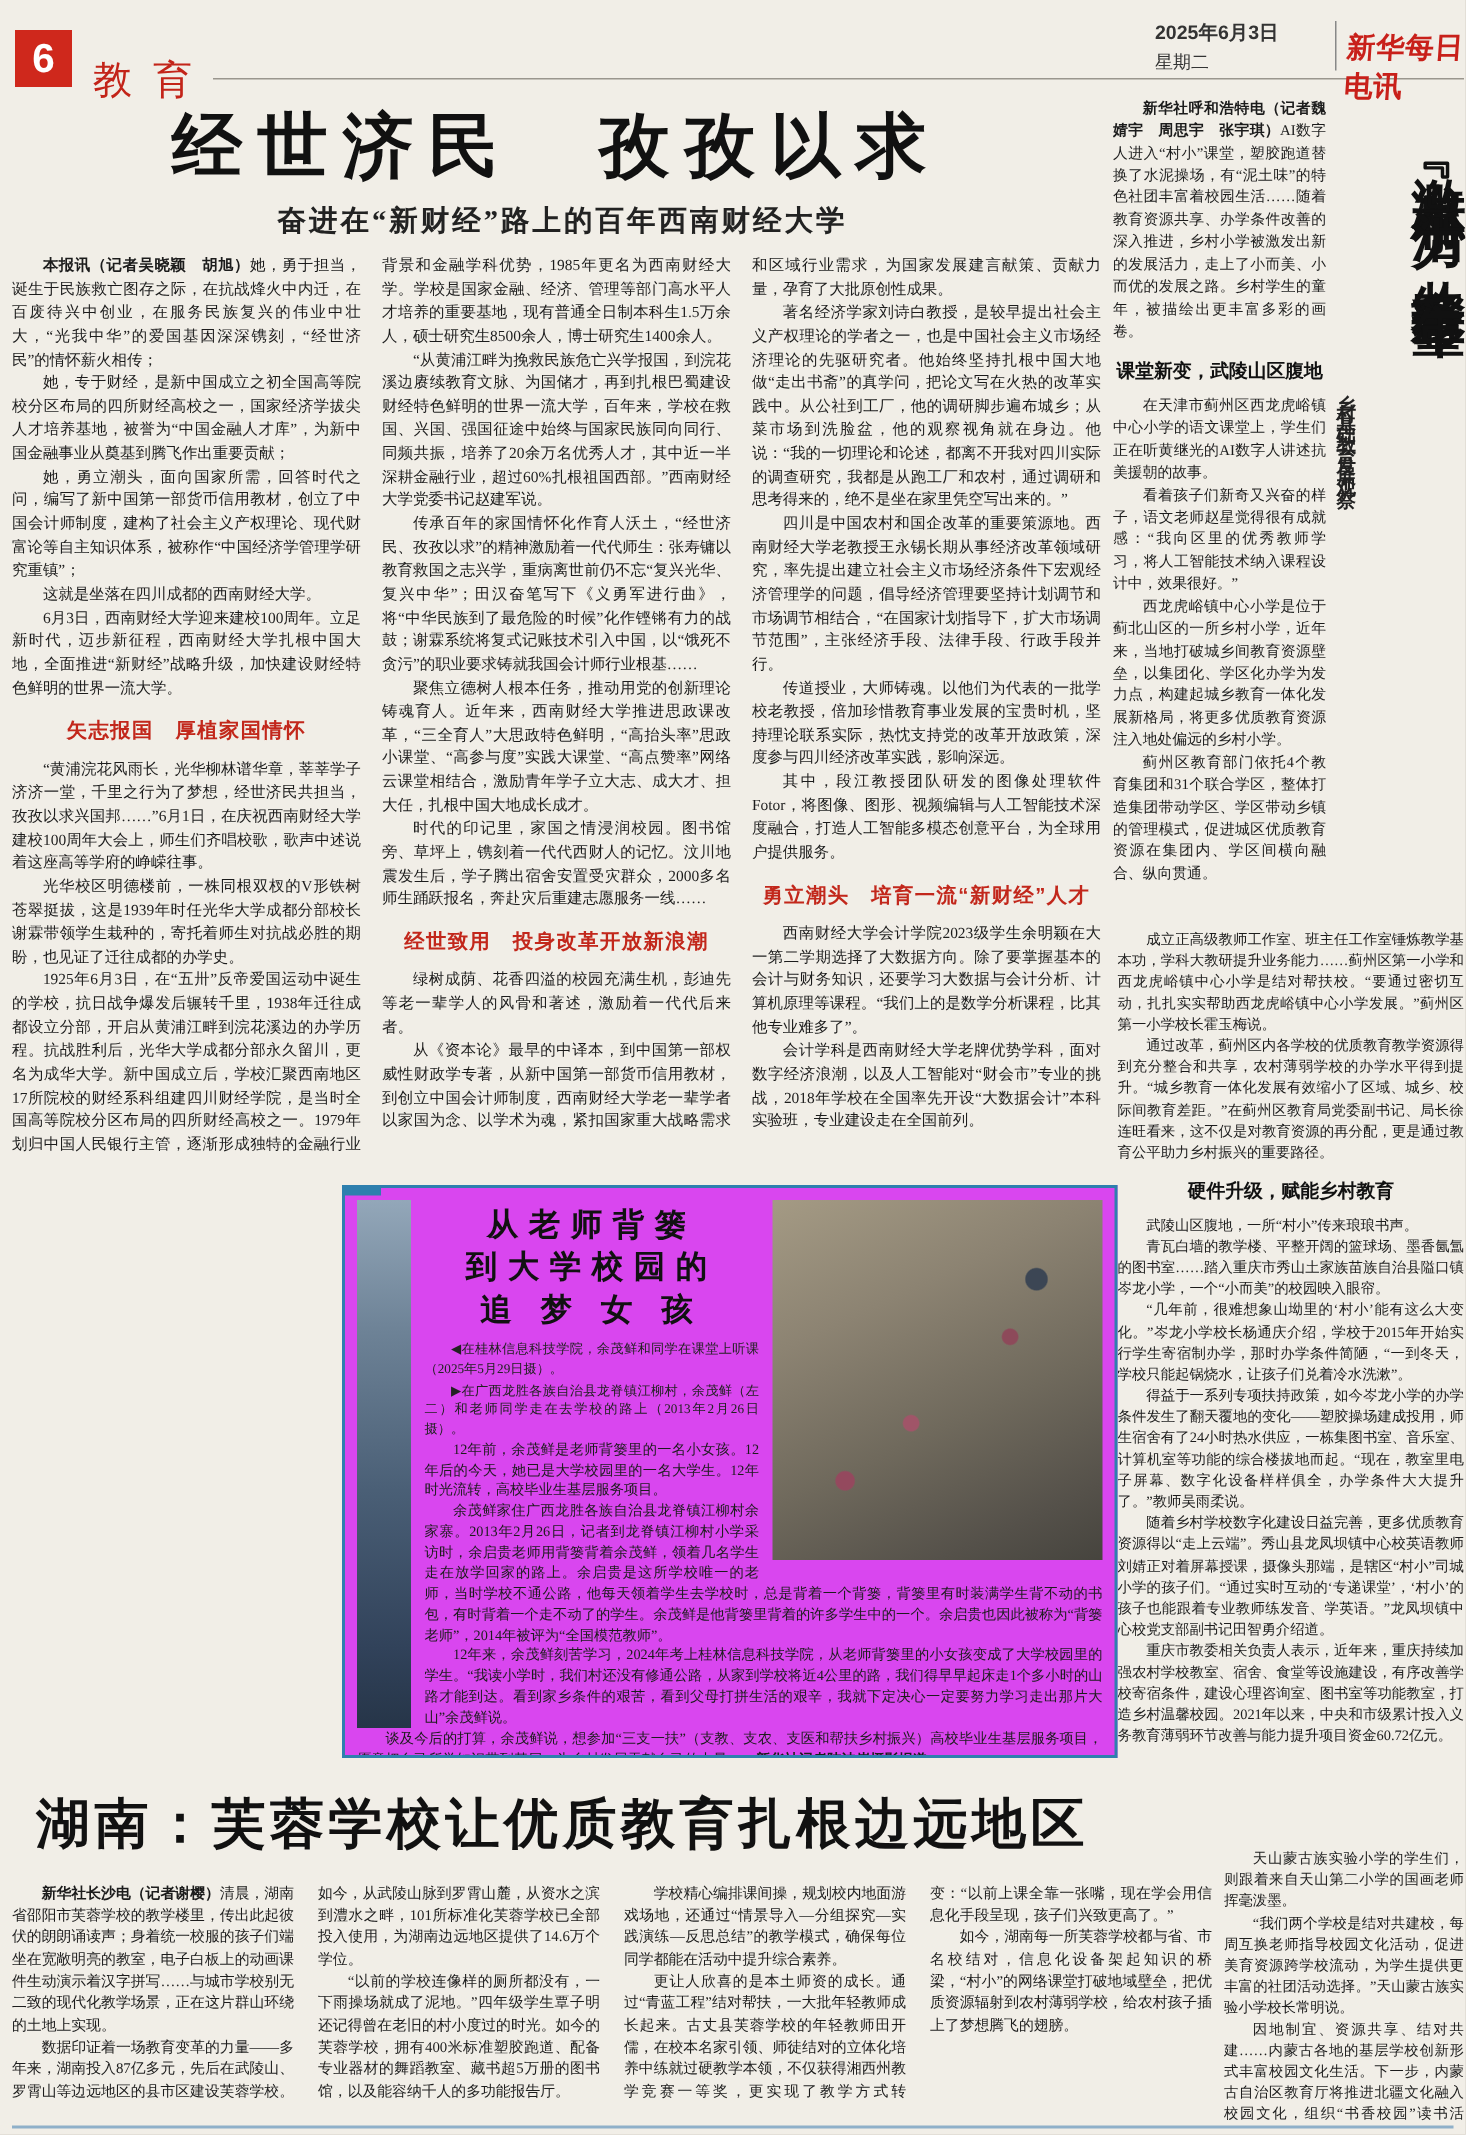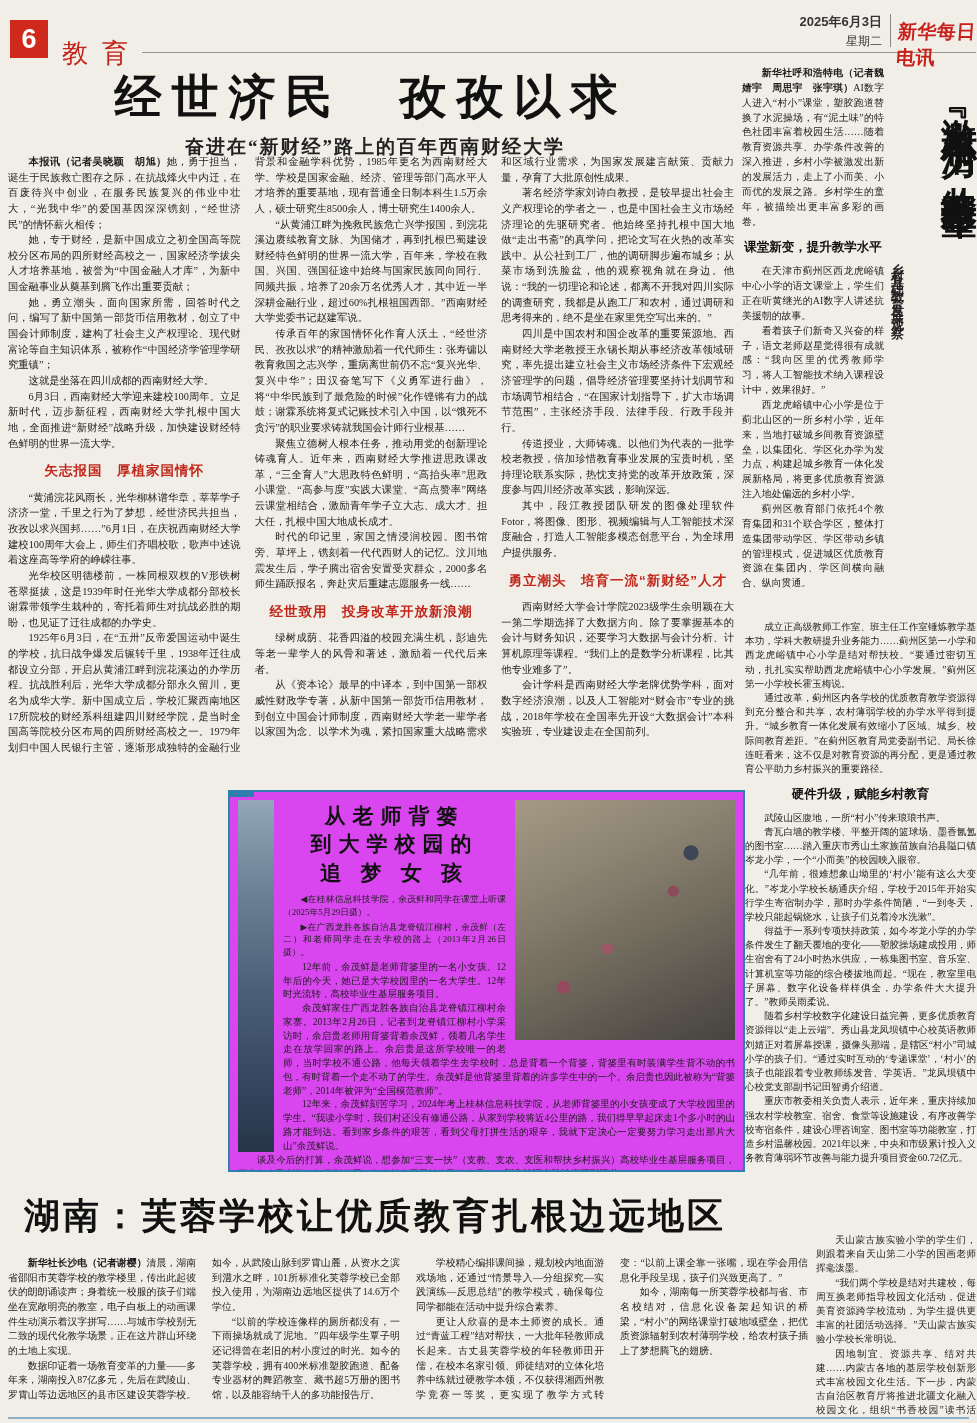--- a/index.html
+++ b/index.html
@@ -5,33 +5,33 @@
   html,body{margin:0;padding:0;background:#d8d4cc;}
   .page{position:relative;width:977px;height:1423px;background:#f1eee7;overflow:hidden;
         font-family:"Liberation Serif","DejaVu Serif",serif;color:#1c1c1c;}
   
   .pagenum{position:absolute;left:10px;top:20px;width:38px;height:38px;background:#cf281c;
            color:#fff;font-family:"Liberation Sans",sans-serif;font-weight:bold;font-size:27px;
            display:flex;align-items:center;justify-content:center;}
   .sectiontitle{position:absolute;left:62px;top:24px;color:#c32419;font-weight:400;font-size:26px;
            letter-spacing:14px;font-family:"Liberation Serif",serif;margin-top:12px;}
   .hdr-rule{position:absolute;left:142px;top:52px;width:834px;height:1px;background:#9a968e;}
-  .dateblock{position:absolute;left:770px;top:13px;width:112px;text-align:right;
+  .dateblock{position:absolute;left:770px;top:13px;width:112px;text-align:left;
            font-family:"Liberation Sans",sans-serif;color:#333;}
   .dateblock .d1{font-size:13px;font-weight:bold;}
   .dateblock .d2{font-size:12px;margin-top:2px;}
   .hdr-div{position:absolute;left:890px;top:14px;width:1px;height:33px;background:#888;}
   .masthead{position:absolute;left:897px;top:19px;color:#c8201a;font-weight:900;font-size:19px;
            letter-spacing:0.5px;transform:skewX(-4deg);}
   
   .main-headline{position:absolute;left:8px;top:66px;width:726px;margin:0;text-align:center;
            font-size:47px;font-weight:900;letter-spacing:10px;color:#111;}
   .main-sub{position:absolute;left:8px;top:130px;width:726px;margin:4px;text-align:center;
            font-size:19px;font-weight:bold;letter-spacing:2px;color:#222;}
-  .main-body{position:absolute;left:8px;top:154px;width:726px;height:612px;overflow:hidden;
+  .main-body{position:absolute;left:8px;top:170px;width:726px;height:612px;overflow:hidden;
            column-count:3;column-gap:14px;column-fill:auto;
            font-size:10.3px;line-height:1.52;text-align:justify;}
   p.para{margin:0;text-indent:2em;}
   .byline{font-weight:bold;}
   .red-sub{color:#c2271b;font-weight:bold;font-size:13.5px;text-align:center;margin:10px 0 8px;
            font-family:"Liberation Sans",sans-serif;letter-spacing:1px;break-inside:avoid;text-indent:0;}
   .black-sub{color:#111;font-weight:bold;font-size:12.5px;text-align:center;margin:9px 0 7px;
            font-family:"Liberation Sans",sans-serif;break-inside:avoid;text-indent:0;}
   
   .village-top{position:absolute;left:742px;top:66px;width:235px;height:552px;display:flex;}
@@ -112,21 +112,21 @@
     <p class="para">其中，段江教授团队研发的图像处理软件Fotor，将图像、图形、视频编辑与人工智能技术深度融合，打造人工智能多模态创意平台，为全球用户提供服务。</p>
     <h3 class="red-sub">勇立潮头　培育一流“新财经”人才</h3>
     <p class="para">西南财经大学会计学院2023级学生余明颖在大一第二学期选择了大数据方向。除了要掌握基本的会计与财务知识，还要学习大数据与会计分析、计算机原理等课程。“我们上的是数学分析课程，比其他专业难多了”。</p>
     <p class="para">会计学科是西南财经大学老牌优势学科，面对数字经济浪潮，以及人工智能对“财会市”专业的挑战，2018年学校在全国率先开设“大数据会计”本科实验班，专业建设走在全国前列。</p>
 
   </div>
 
   <div class="village-top">
     <div class="village-topcol">
       <p class="para"><b class="byline">新华社呼和浩特电（记者魏婧宇　周思宇　张宇琪）</b><span>AI数字人进入“村小”课堂，塑胶跑道替换了水泥操场，有“泥土味”的特色社团丰富着校园生活……随着教育资源共享、办学条件改善的深入推进，乡村小学被激发出新的发展活力，走上了小而美、小而优的发展之路。乡村学生的童年，被描绘出更丰富多彩的画卷。</span></p>
-      <h3 class="black-sub">课堂新变，提升教学水平</h3>
+      <h3 class="black-sub">课堂新变，武陵山区腹地</h3>
       <p class="para">在天津市蓟州区西龙虎峪镇中心小学的语文课堂上，学生们正在听黄继光的AI数字人讲述抗美援朝的故事。</p>
       <p class="para">看着孩子们新奇又兴奋的样子，语文老师赵星觉得很有成就感：“我向区里的优秀教师学习，将人工智能技术纳入课程设计中，效果很好。”</p>
       <p class="para">西龙虎峪镇中心小学是位于蓟北山区的一所乡村小学，近年来，当地打破城乡间教育资源壁垒，以集团化、学区化办学为发力点，构建起城乡教育一体化发展新格局，将更多优质教育资源注入地处偏远的乡村小学。</p>
       <p class="para">蓟州区教育部门依托4个教育集团和31个联合学区，整体打造集团带动学区、学区带动乡镇的管理模式，促进城区优质教育资源在集团内、学区间横向融合、纵向贯通。</p>
     </div>
     <div class="vstrip">
       <div class="vkicker">乡村基础教育发展观察</div>
       <div class="vhead">激发『村小』活力　共绘多彩童年</div>
     </div>
   </div>

